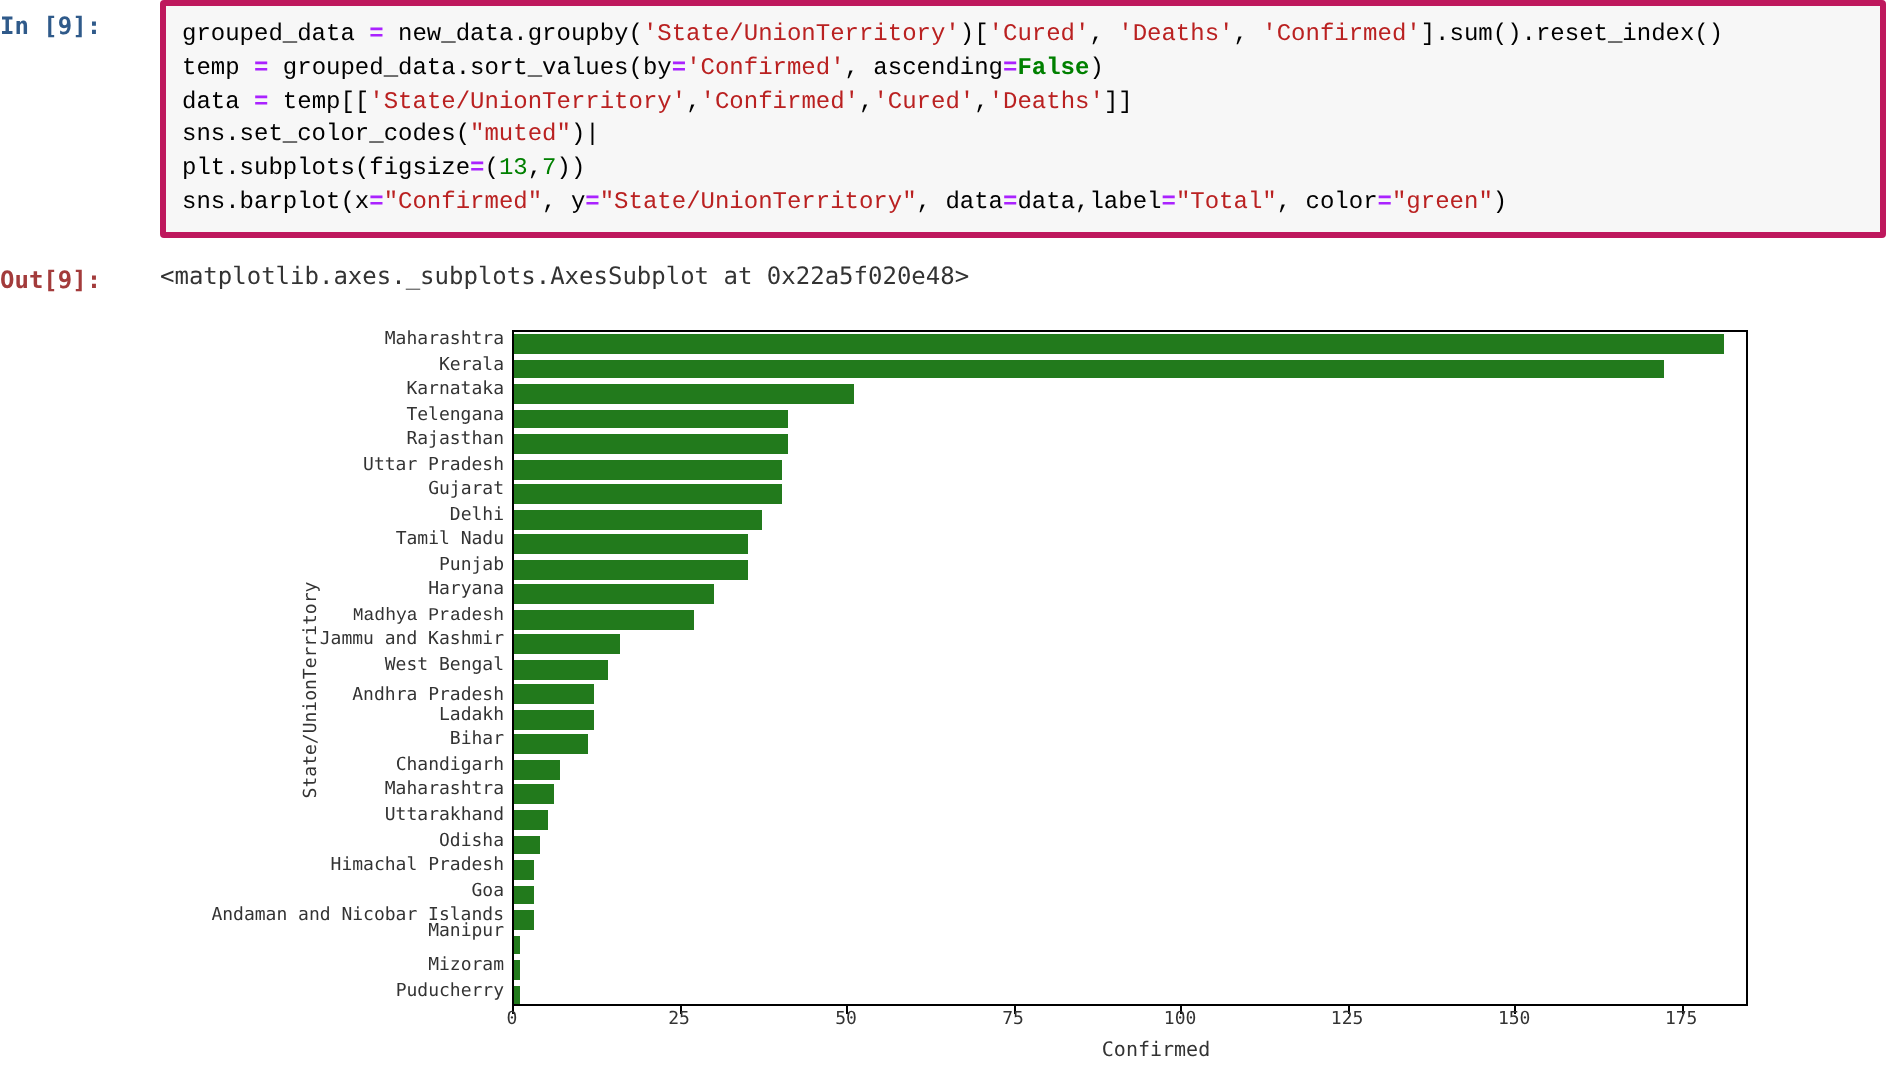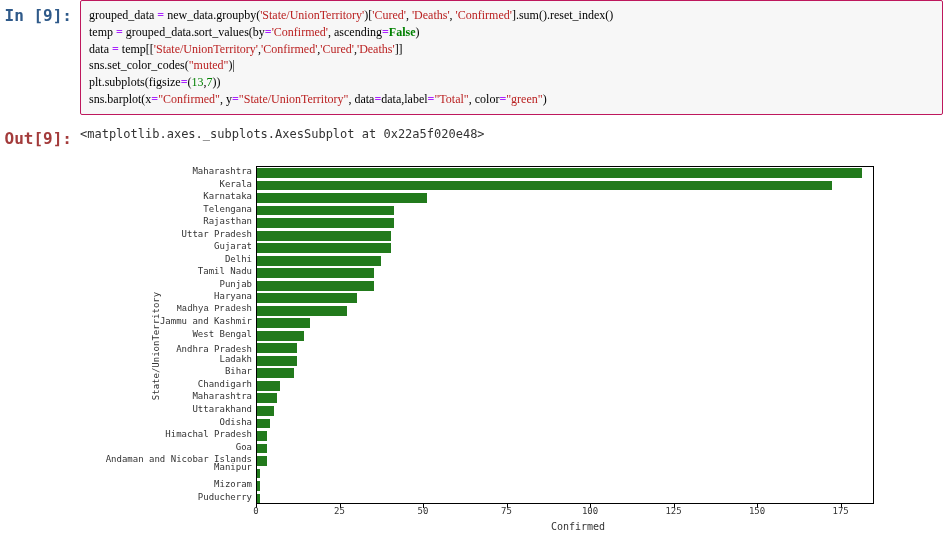--- a/index.html
+++ b/index.html
@@ -11,34 +11,34 @@
       height: 542px;
       overflow: hidden;
     }
     .cell {
       display: flex;
       margin-bottom: 8px;
     }
     .prompt-col {
       width: 80px;
       flex-shrink: 0;
-      text-align: right;
+      text-align: left;
       padding: 6px 8px 0 0;
       font-family: monospace;
-      font-size: 16px;
+      font-size: 12px;
     }
     .in-prompt { color: #2f5a8a; font-weight: bold; }
     .out-prompt { color: #a33b3b; font-weight: bold; }
     .code-area {
       flex: 1;
       background: #f7f7f7;
-      border: 1px solid #be185d;
+      border: 3px solid #be185d;
       border-radius: 2px;
       padding: 6px 8px;
-      font-family: Liberation Serif, serif;
+      font-family: Liberation Mono, monospace;
       font-size: 12px;
       line-height: 1.4;
       white-space: pre;
       overflow: hidden;
     }
     .out-area {
       flex: 1;
       padding: 4px 0 0 0;
       font-family: monospace;
       font-size: 12px;

